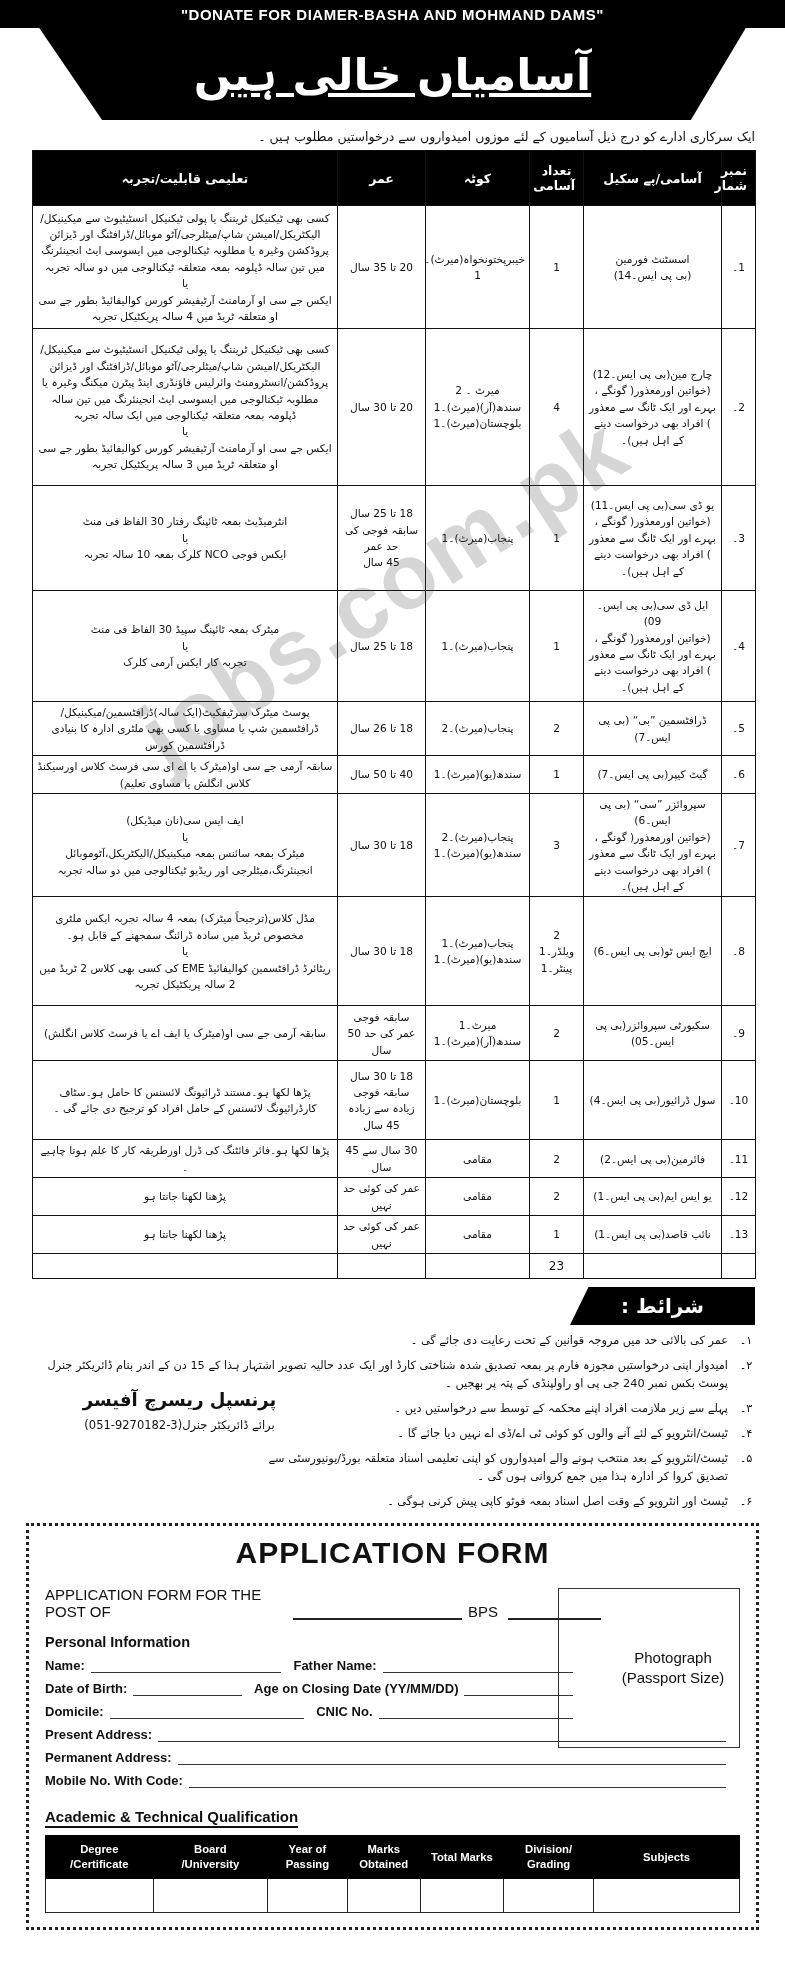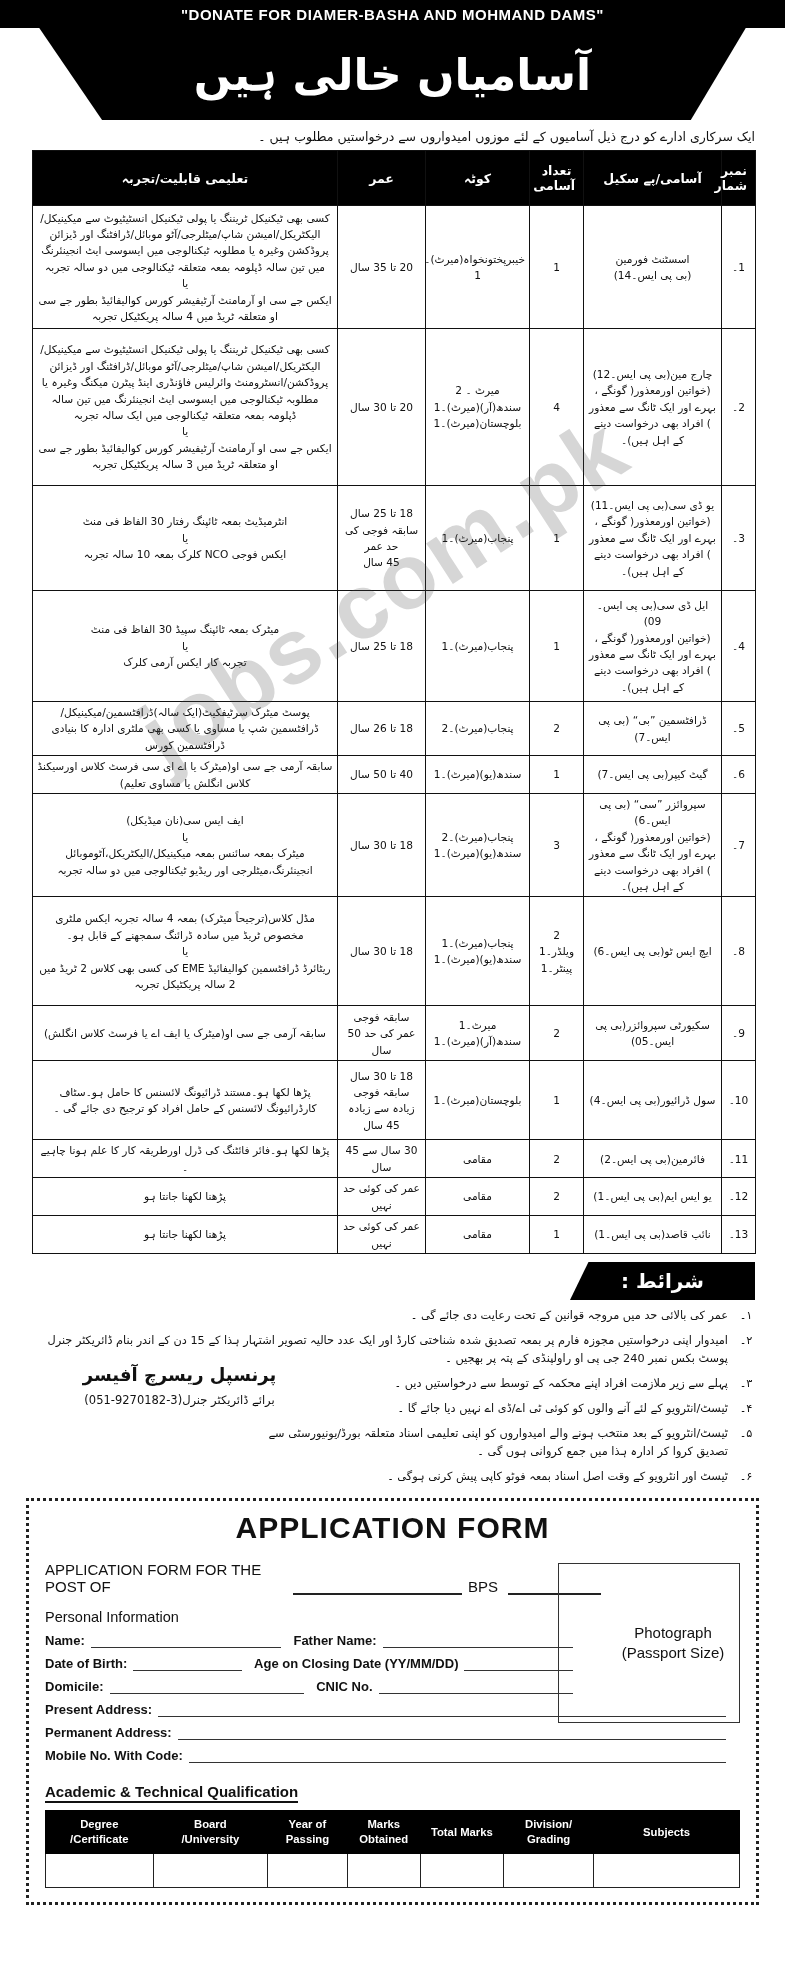--- a/index.html
+++ b/index.html
@@ -18,21 +18,21 @@
     background:#000;color:#fff;text-align:center;
     font-weight:bold;font-size:15px;letter-spacing:.5px;
     padding:6px 0 5px;
   }
   .banner{
     background:#000;height:92px;
     clip-path:polygon(5% 0,95% 0,88% 100%,13% 100%);
     display:flex;align-items:center;justify-content:center;
     color:#fff;
   }
-  .banner .t{font-size:44px;font-weight:bold;font-family:"DejaVu Sans",sans-serif;}
+  .banner .t{font-size:44px;font-weight:bold;font-family:"DejaVu Sans",sans-serif;text-decoration:underline;}
 
   
   .intro{
     direction:rtl;text-align:right;
     font-size:12.5px;padding:9px 30px 4px;
     font-family:"DejaVu Sans",sans-serif;
   }
 
   
   table.jobs{
@@ -99,21 +99,21 @@
   .form-title{text-align:center;font-size:30px;font-weight:bold;letter-spacing:1px;}
   .post-row{display:flex;align-items:flex-end;font-weight:normal;font-size:15px;margin-top:16px;width:80%;}
   .bl{border-bottom:2px solid #222;height:15px;}
   .post-bl{width:200px;margin:0 6px;}
   .bps-bl{width:110px;margin-left:10px;}
   .photo{
     position:absolute;right:16px;top:62px;width:132px;height:158px;
     border:1.5px solid #333;display:flex;align-items:center;justify-content:center;
     text-align:center;font-size:15px;white-space:pre-line;line-height:1.35;padding-left:48px;
   }
-  .section-h{font-weight:normal;font-size:14.5px;margin:14px 0 0;}
+  .section-h{font-weight:bold;font-size:14.5px;margin:14px 0 0;}
   .f-row{display:flex;align-items:flex-end;font-size:13px;font-weight:bold;margin-top:8px;width:76%;}
   .f-row.full{width:98%;}
   .f-row .lbl{margin-right:6px;white-space:nowrap;}
   .f-row .lbl2{margin-left:12px;margin-right:6px;white-space:nowrap;}
   .f-bl{flex:1;border-bottom:1.6px solid #333;height:14px;}
   .head-u{
     font-weight:bold;font-size:15px;border-bottom:2.2px solid #111;
     display:inline-block;margin-top:20px;padding-bottom:1px;
   }
   table.ftab{width:100%;border-collapse:collapse;margin-top:7px;table-layout:fixed;}
@@ -277,20 +277,28 @@
     <td>عمر کی کوئی حد نہیں</td>
     <td>پڑھنا لکھنا جانتا ہو</td>
   </tr>
   <tr class="r13">
     <td>13۔</td>
     <td>نائب قاصد(بی پی ایس۔1)</td>
     <td>1</td>
     <td>مقامی</td>
     <td>عمر کی کوئی حد نہیں</td>
     <td>پڑھنا لکھنا جانتا ہو</td>
+  </tr>
+  <tr class="rtotal">
+    <td></td>
+    <td></td>
+    <td>23</td>
+    <td></td>
+    <td></td>
+    <td></td>
   </tr>
 </tbody>
   </table>
 
 <div class="wm">jobs.com.pk</div>
 
 <div class="terms">
   <div class="terms-head">شرائط :</div>
   <div class="term-item">
     <span class="term-num">۱۔</span>

